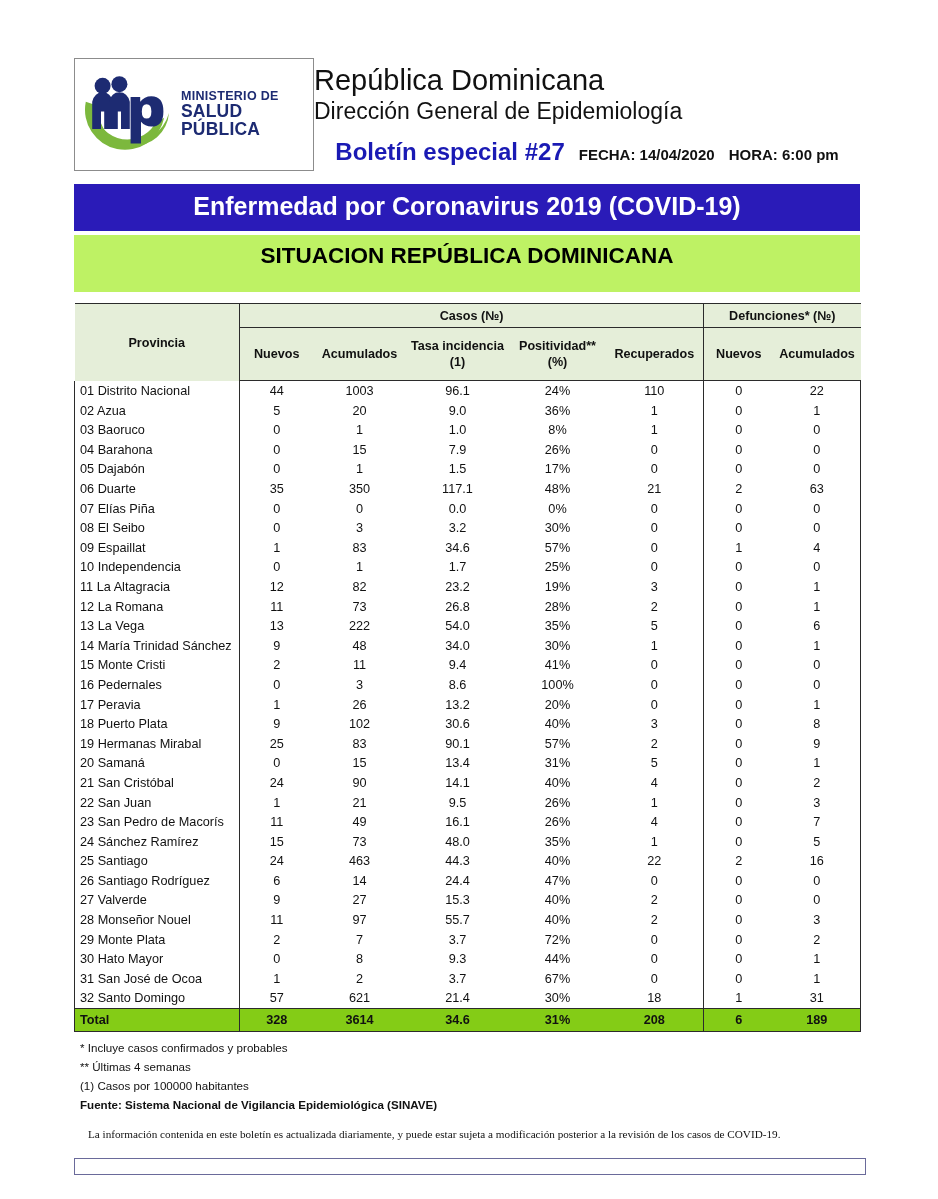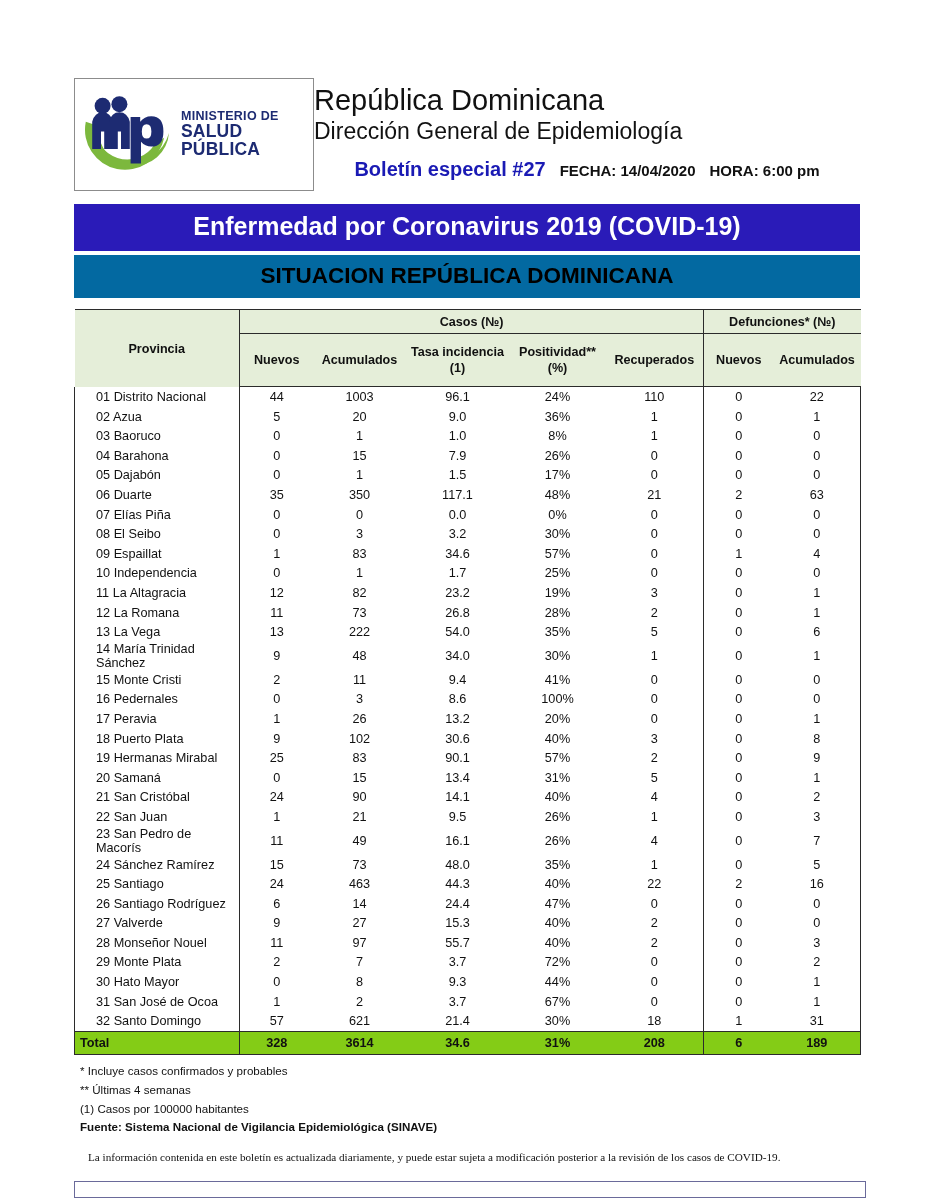--- a/index.html
+++ b/index.html
@@ -22,21 +22,20 @@
     box-sizing: border-box;
     padding: 0;
   }
 
   
   .header {
     display: flex;
     align-items: flex-start;
     padding: 58px 78px 0 74px;
     box-sizing: border-box;
-    margin-top: 20px;
   }
   .logo-box {
     width: 240px;
     height: 113px;
     border: 1px solid #8c8c8c;
     box-sizing: border-box;
     display: flex;
     align-items: center;
     justify-content: flex-start;
     flex: 0 0 auto;
@@ -85,47 +84,47 @@
     margin-top: 12px;
     display: flex;
     align-items: baseline;
     justify-content: center;
     gap: 14px;
     white-space: nowrap;
   }
   .bulletin-no {
     color: #1a1ab4;
     font-weight: bold;
-    font-size: 20px;
+    font-size: 24px;
   }
   .bulletin-meta {
     font-size: 15px;
     font-weight: bold;
     color: #111;
   }
 
   
   .banner-blue {
     margin: 13px 78px 0 74px;
     background: #2a1bb8;
     color: #ffffff;
     text-align: center;
     font-size: 25px;
     font-weight: bold;
     padding: 9px 0 10px;
     line-height: 1.1;
   }
   .banner-green {
     margin: 4px 78px 0 74px;
-    background: #0369a1;
+    background: #bef264;
     color: #000000;
     text-align: center;
     font-size: 22.5px;
     font-weight: bold;
-    padding: 9px 0 10px;
+    padding: 9px 0 24px;
     line-height: 1.1;
   }
 
   
   .caption {
     margin: 14px 78px 0 84px;
     font-size: 13.3px;
     font-weight: bold;
     line-height: 1.42;
     color: #111;
@@ -181,21 +180,21 @@
   }
   tbody td {
     height: 19.6px;
     text-align: center;
     font-size: 12.7px;
     color: #111;
     background: #ffffff;
   }
   tbody td.prov {
     text-align: left;
-    padding-left: 21px;
+    padding-left: 5px;
     border-right: 1.6px solid #2b2b2b;
     border-left: 1.6px solid #2b2b2b;
   }
   tbody td.sep-left {
     border-left: 1.6px solid #2b2b2b;
   }
   tbody td.last-col {
     border-right: 1.6px solid #2b2b2b;
   }
   tbody tr:last-child td {

